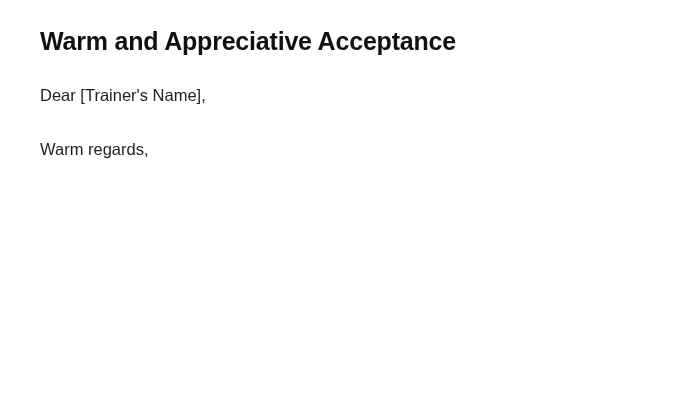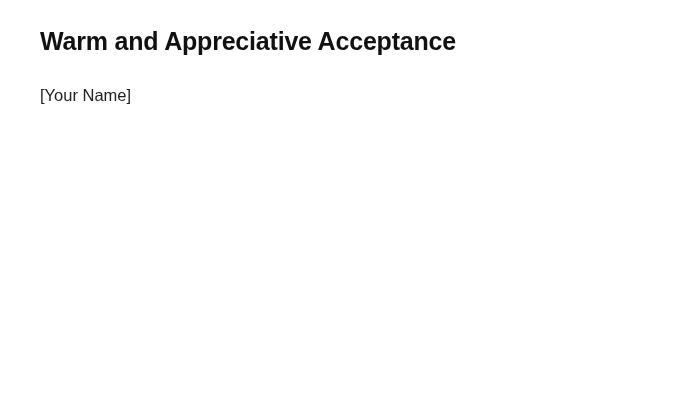--- a/index.html
+++ b/index.html
@@ -43,17 +43,18 @@
   .doc-paragraph.last {
     margin-bottom: 0;
   }
 </style>
 </head>
 <body>
 
 <div class="document">
   <h1 class="doc-title">Warm and Appreciative Acceptance</h1>
 
+  <p class="doc-paragraph">Dear [Trainer's Name],</p>
 
 
+  <p class="doc-paragraph">Warm regards,</p>
 
-  <p class="doc-paragraph last">[Your Name]</p>
 </div>
 
 </body></html>

